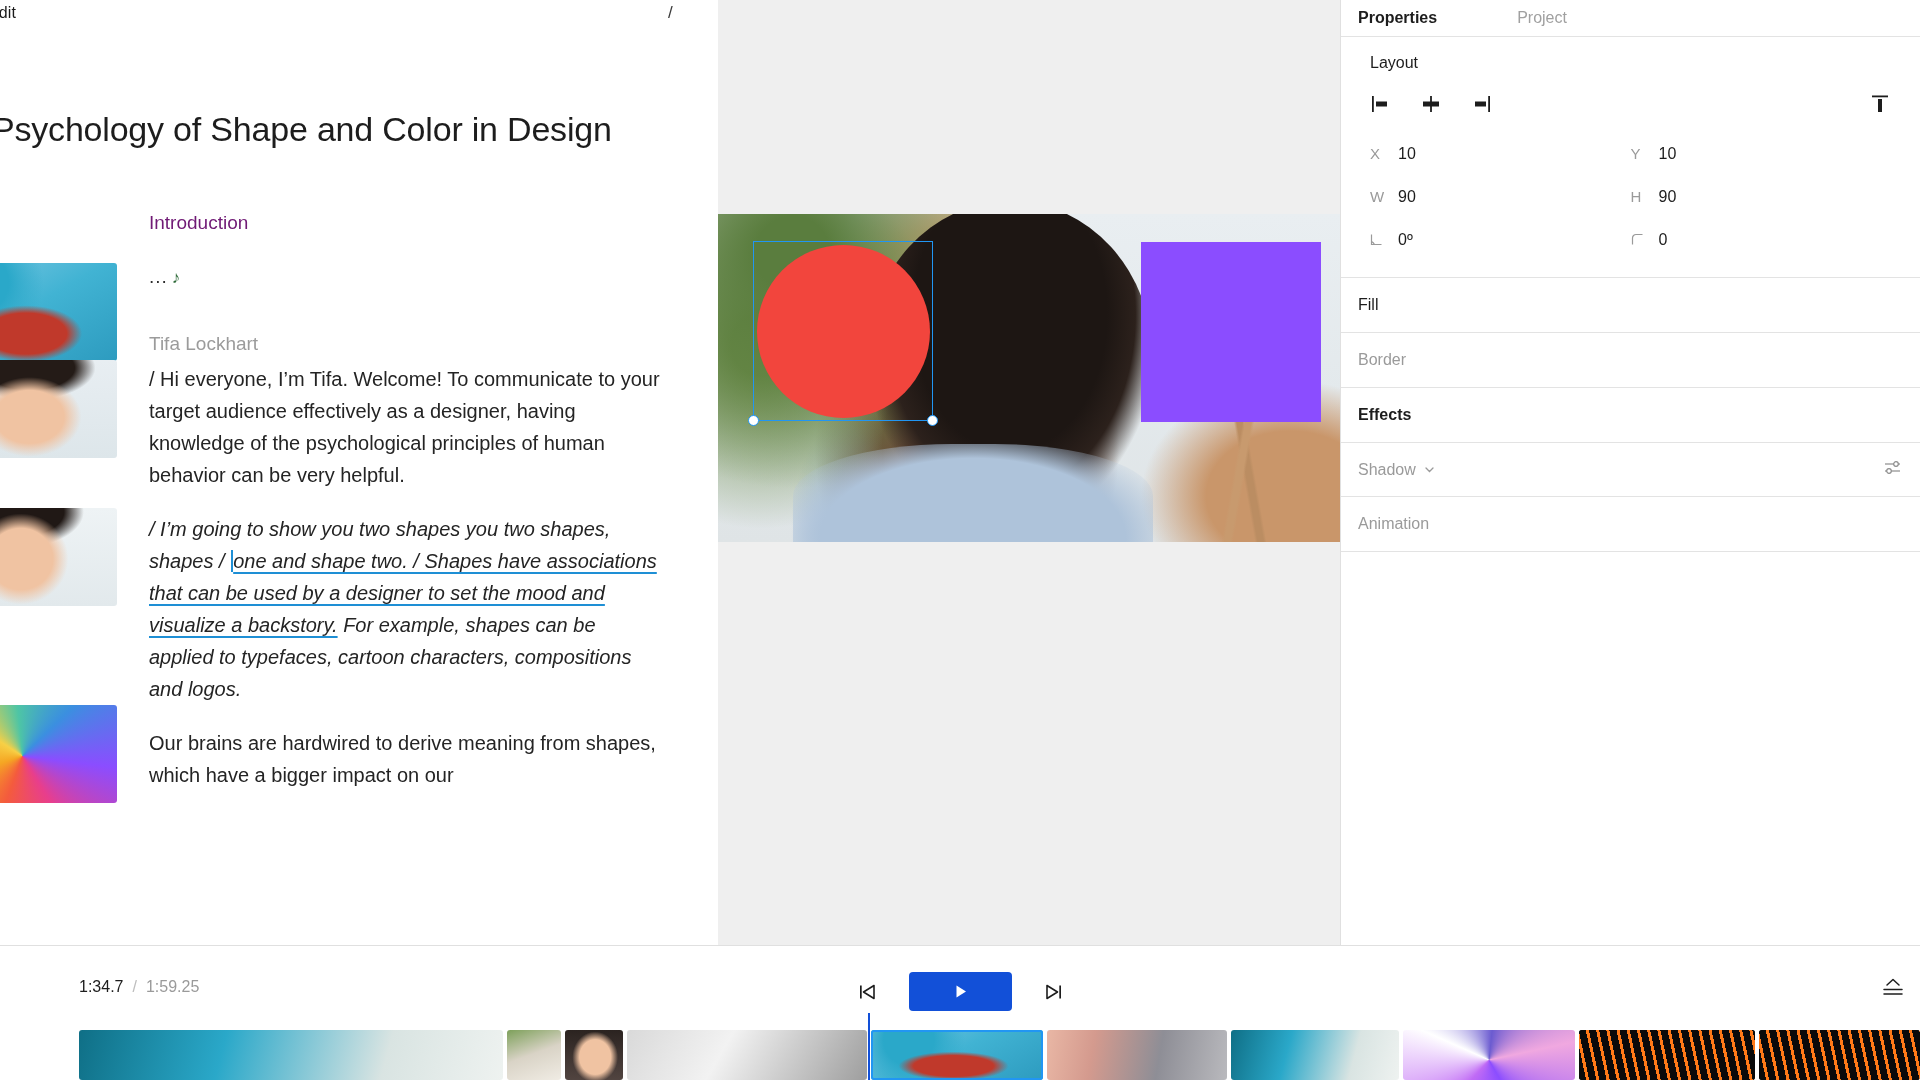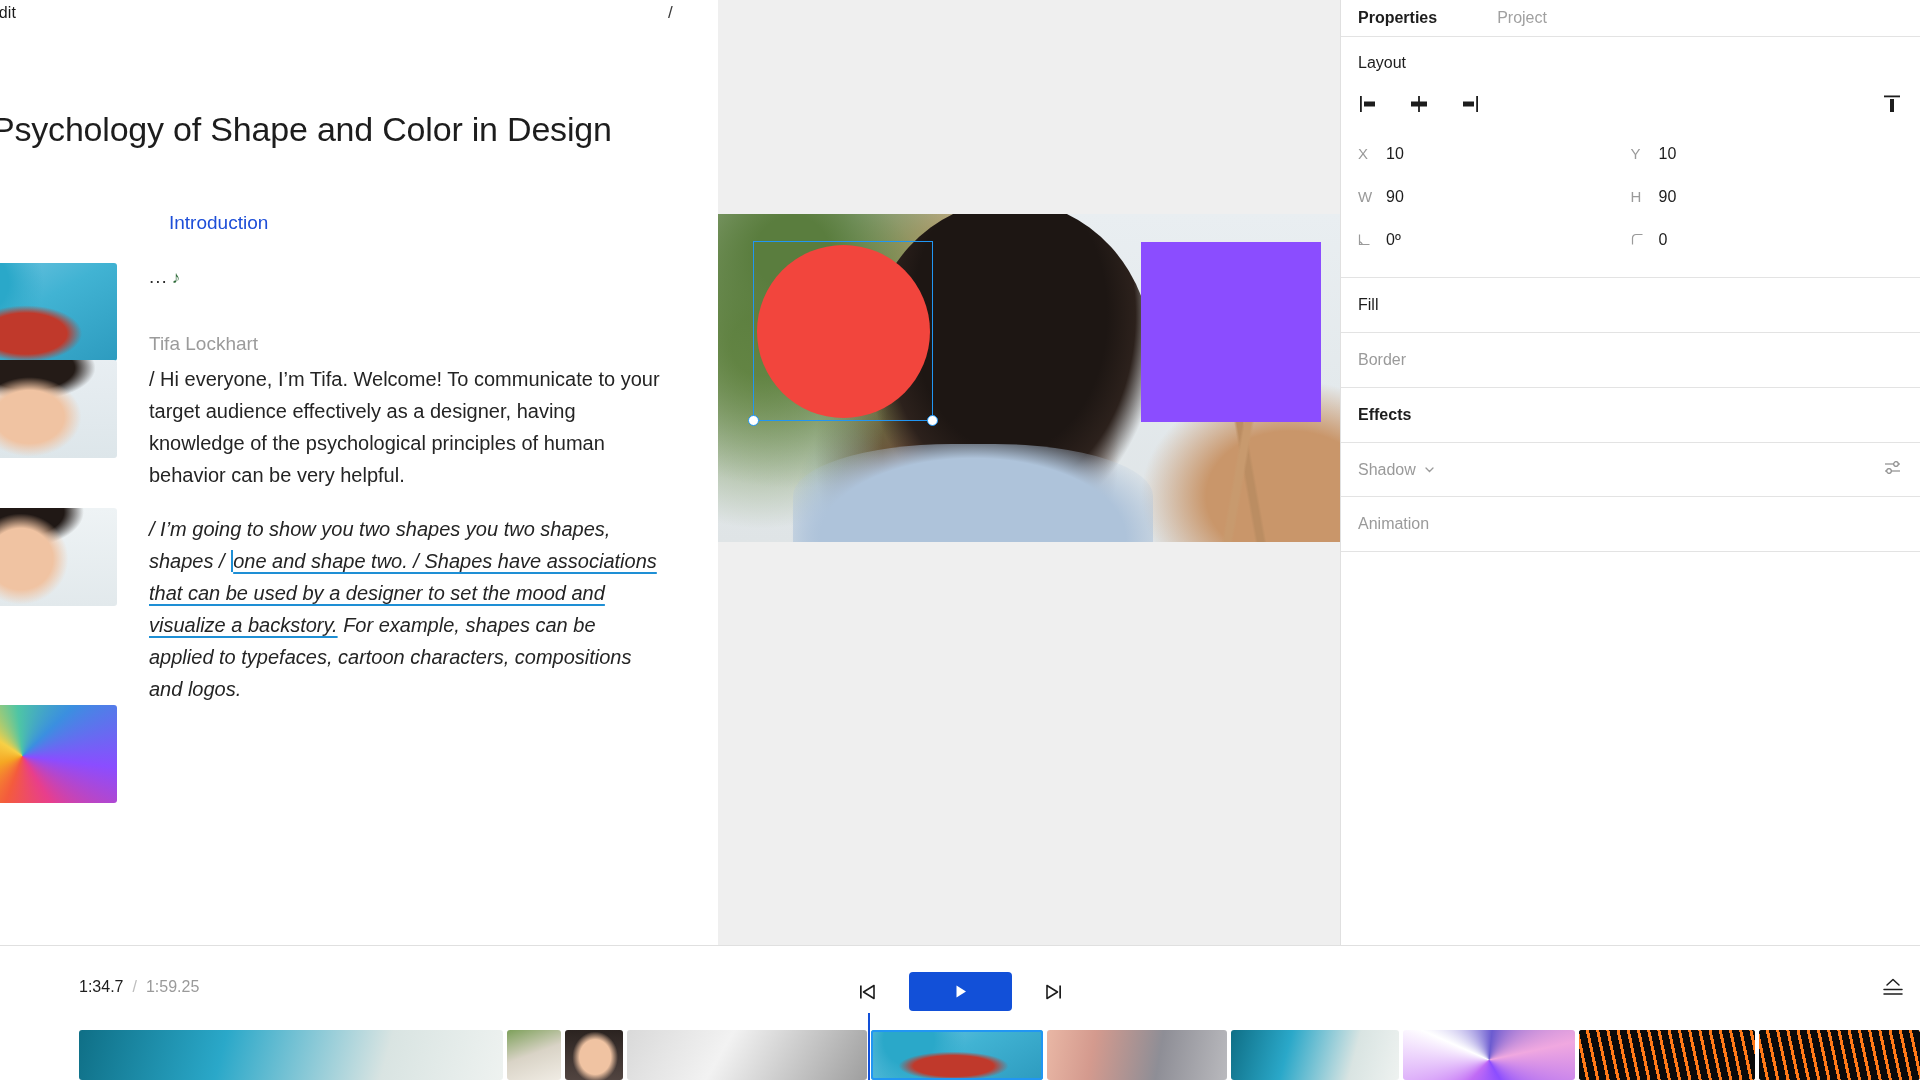--- a/index.html
+++ b/index.html
@@ -26,21 +26,21 @@
     position: absolute; left: 668px; top: 3px;
     font-size: 17px; color: #3a3a3a;
   }
   .doc-title {
     position: absolute; left: -8px; top: 110px;
     font-size: 34px; font-weight: 400; color: #1d1d1d;
     letter-spacing: -0.2px; white-space: nowrap;
   }
   .section-head {
     position: absolute; left: 149px; top: 212px;
-    font-size: 19px; color: #1d4ed8; font-weight: 400; margin-left: 20px;
+    font-size: 19px; color: #701a75; font-weight: 400;
   }
   .ellipsis-row {
     position: absolute; left: 149px; top: 266px;
     font-size: 19px; color: #2b2b2b; letter-spacing: 1px;
   }
   .ellipsis-row .note { color: #2f6b3a; font-size: 17px; margin-left: 4px; }
 
   .speaker {
     position: absolute; left: 149px; top: 333px;
     font-size: 19px; color: #9b9b9b; font-weight: 400;
@@ -149,38 +149,38 @@
 
   
   .props {
     position: absolute; left: 1340px; top: 0;
     width: 580px; height: 945px;
     background: #fff;
     border-left: 1px solid #e0e0e0;
   }
   .props-tabs {
     height: 37px; display: flex; align-items: center;
-    padding: 0 0 0 17px; gap: 60px;
+    padding: 0 0 0 17px; gap: 80px;
     border-bottom: 1px solid #e3e3e3;
   }
   .tab { font-size: 16px; color: #1d1d1d; font-weight: 700; }
   .tab.inactive { color: #a0a0a0; font-weight: 400; }
 
   .prow {
     position: relative;
     border-bottom: 1px solid #e3e3e3;
     padding: 0 18px 0 17px;
     display: flex; align-items: center;
     height: 55px;
   }
   .prow .label { font-size: 16px; color: #1d1d1d; }
   .prow .label.muted { color: #9a9a9a; }
   .prow .value { margin-left: auto; font-size: 16px; color: #1d1d1d; }
 
-  .layout-block { border-bottom: 1px solid #e3e3e3; padding: 0 17px; }
+  .layout-block { border-bottom: 1px solid #e3e3e3; padding: 0 29px; }
   .layout-title { font-size: 16px; color: #1d1d1d; padding: 17px 0 12px; }
   .align-row { display: flex; align-items: center; height: 40px; gap: 28px; }
   .align-row .spacer { flex: 1; }
   .align-ico { width: 22px; height: 22px; display: block; }
   .fields { padding: 8px 0 16px; }
   .frow { display: flex; height: 43px; align-items: center; }
   .fcell { width: 50%; display: flex; align-items: center; gap: 12px; }
   .fkey { font-size: 15px; color: #9a9a9a; width: 16px; display: flex; align-items: center; }
   .fval { font-size: 16px; color: #1d1d1d; }
 
@@ -271,20 +271,21 @@
     <div class="ellipsis-row">
       <span>...</span><span class="note">♪</span>
     </div>
 
     <div class="speaker">Tifa Lockhart</div>
 
     <div class="para p1">/ Hi everyone, I’m Tifa. Welcome! To communicate to your target audience effectively as a designer, having knowledge of the psychological principles of human behavior can be very helpful.</div>
 
     <div class="para p2"><span>/ I’m going to show you two shapes you two shapes, shapes /&nbsp;</span><span class="caret"></span><span class="sel">one and shape two. / Shapes have associations that can be used by a designer to set the mood and visualize a backstory.</span><span> For example, shapes can be applied to typefaces, cartoon characters, compositions and logos.</span></div>
 
+    <div class="para p3">Our brains are hardwired to derive meaning from shapes, which have a bigger impact on our</div>
 
     <div class="doc-thumb" style="top:263px">
         <div class="inner art-pool"></div>
       </div>
     <div class="doc-thumb" style="top:360px">
         <div class="inner art-wave"></div>
       </div>
     <div class="doc-thumb" style="top:508px">
         <div class="inner art-face"></div>
       </div>

